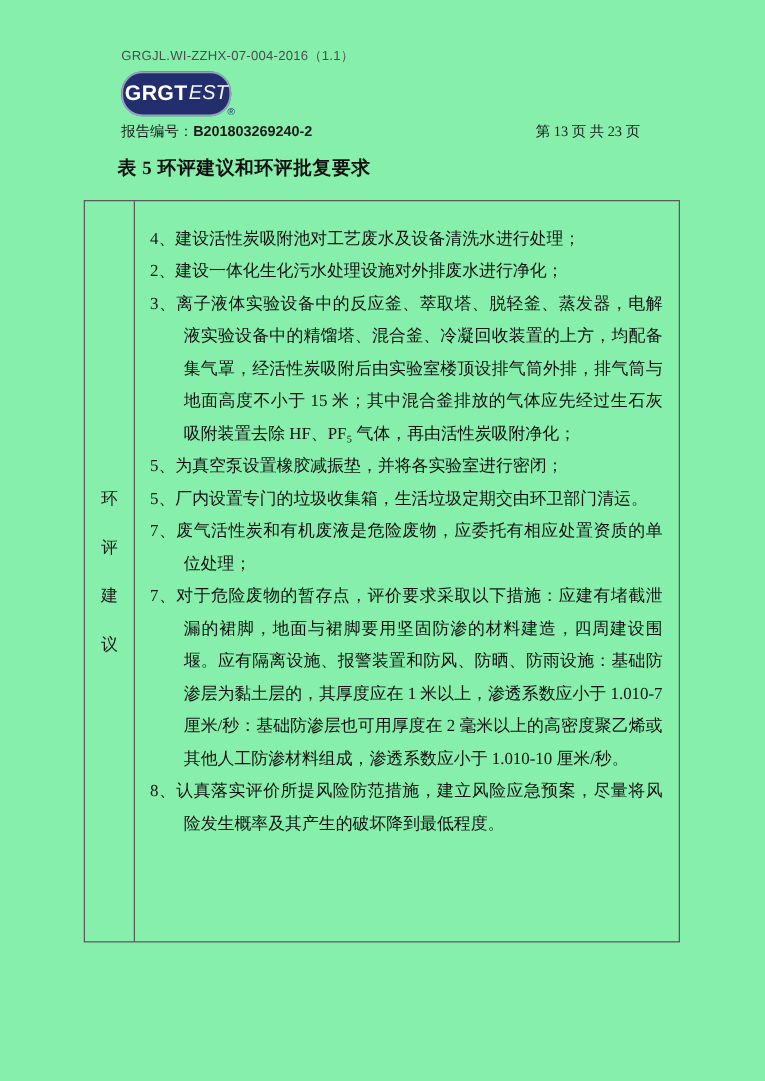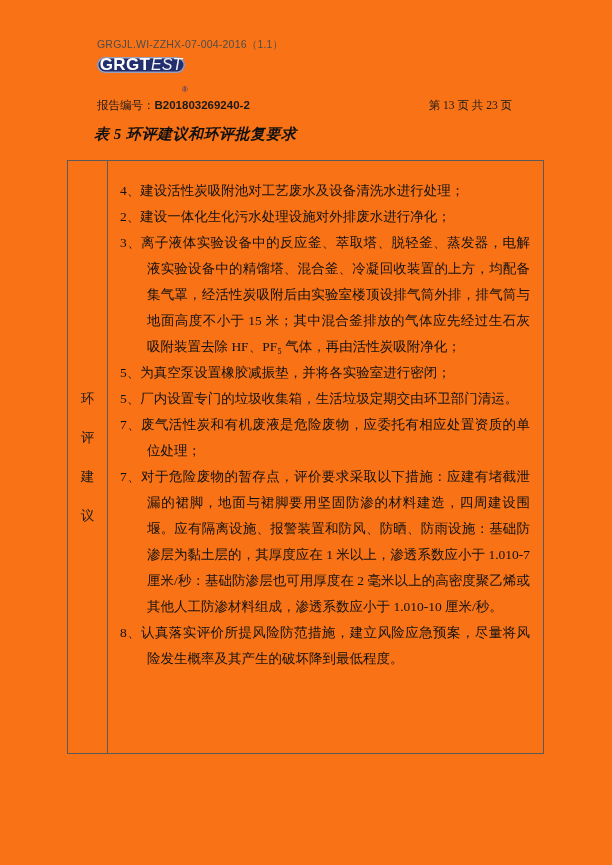--- a/index.html
+++ b/index.html
@@ -4,40 +4,40 @@
 <style>
   html, body {
     margin: 0;
     padding: 0;
     background: #ffffff;
   }
   .page {
     position: relative;
     width: 612px;
     height: 865px;
-    background: #f97316;
+    background: #86efac;
     font-family: "Liberation Serif", "DejaVu Serif", serif;
     color: #1a1a1a;
     overflow: hidden;
   }
   .doc-code {
     position: absolute;
     left: 97px;
     top: 38px;
     font-family: "Liberation Sans", "DejaVu Sans", sans-serif;
     font-size: 10.5px;
     color: #4d4d4d;
     letter-spacing: 0.2px;
   }
   .logo {
     position: absolute;
     left: 97px;
     top: 57px;
     width: 88px;
-    height: 16px;
+    height: 36px;
     background: #232e6d;
     border-radius: 17px;
     box-shadow: inset 0 0 0 1.5px rgba(255,255,255,0.55);
     display: flex;
     align-items: center;
     justify-content: center;
     font-family: "Liberation Sans", "DejaVu Sans", sans-serif;
   }
   .logo-bold {
     color: #ffffff;
@@ -82,21 +82,20 @@
     color: #1a1a1a;
   }
   .table-title {
     position: absolute;
     left: 94px;
     top: 125px;
     font-size: 15px;
     font-weight: bold;
     color: #111111;
     letter-spacing: 0.5px;
-    font-style: italic;
   }
   .env-table {
     position: absolute;
     left: 67px;
     top: 160px;
     width: 477px;
     height: 594px;
     border: 1px solid #5a5a5a;
     display: flex;
     box-sizing: border-box;

